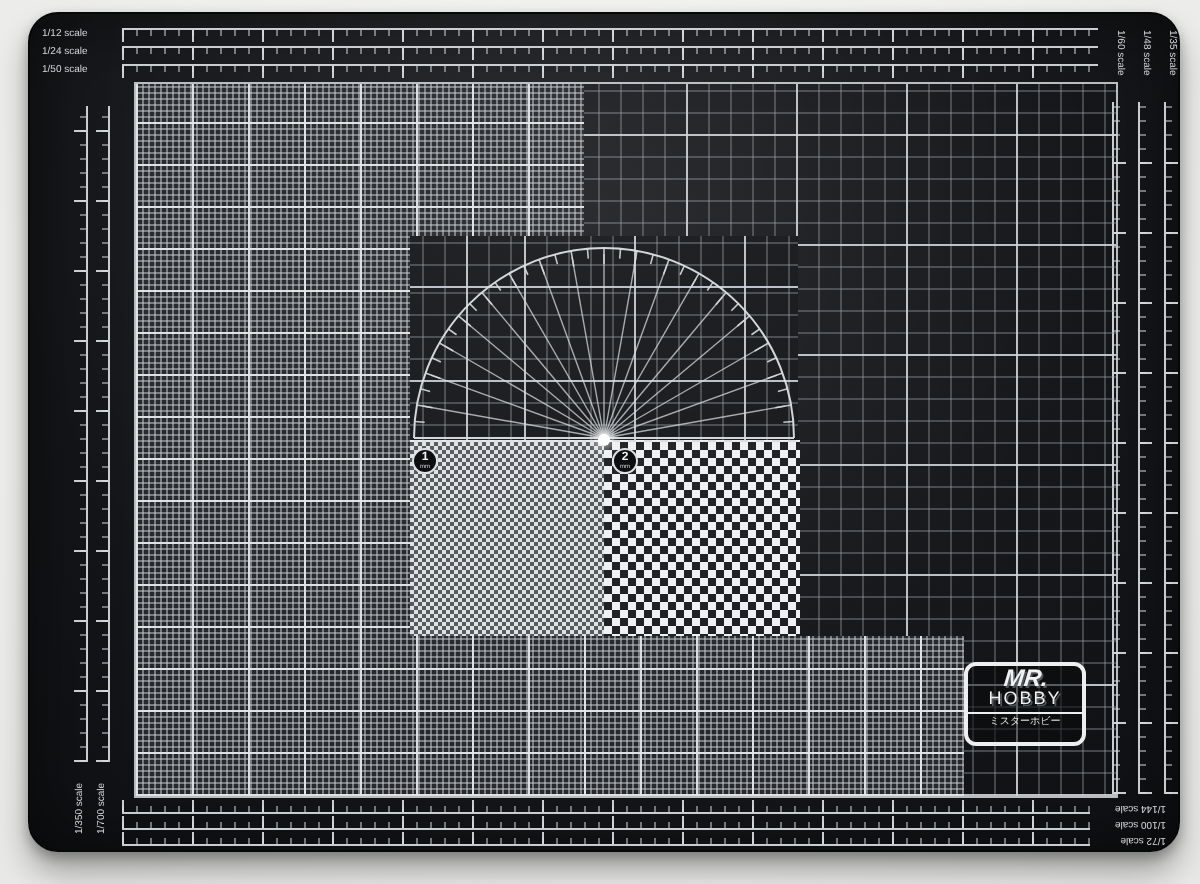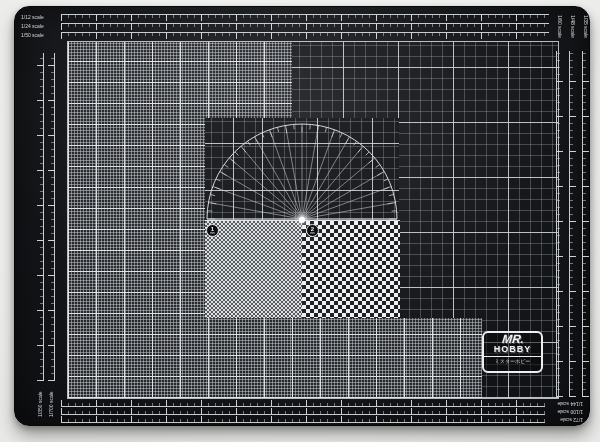--- a/index.html
+++ b/index.html
@@ -70,21 +70,21 @@
   .vcol.leftside .vruler{border-left:none;border-right:1px solid rgba(222,225,228,.9);
     background-position:right top;}
   .vcol.leftside .vlabel{transform:rotate(180deg);}
   
   .logo{position:absolute;left:467px;top:324px;width:61px;height:42px;border:2px solid #eceeef;
     border-radius:6px;background:rgba(8,9,11,.55);box-sizing:border-box;display:flex;
     flex-direction:column;align-items:center;justify-content:flex-start;z-index:5;}
   .logo .mr{font-size:12px;font-weight:bold;font-style:italic;color:#f0f1f2;line-height:11px;
     margin-top:1px;letter-spacing:0px;transform:skewX(-6deg);
     text-shadow:1px 1px 0 rgba(90,94,98,.9);}
-  .logo .hobby{font-size:9px;font-weight:bold;color:#f0f1f2;line-height:9px;letter-spacing:1px;
+  .logo .hobby{font-size:9px;font-weight:normal;color:#f0f1f2;line-height:9px;letter-spacing:1px;
     text-shadow:1px 1px 0 rgba(90,94,98,.9);}
   .logo .jp{font-size:5px;color:#e4e6e8;line-height:8px;border-top:1px solid #eceeef;
     width:100%;text-align:center;margin-top:2px;}
 </style>
 </head>
 <body>
 
 <div class="stage">
   <div class="mat">
 

